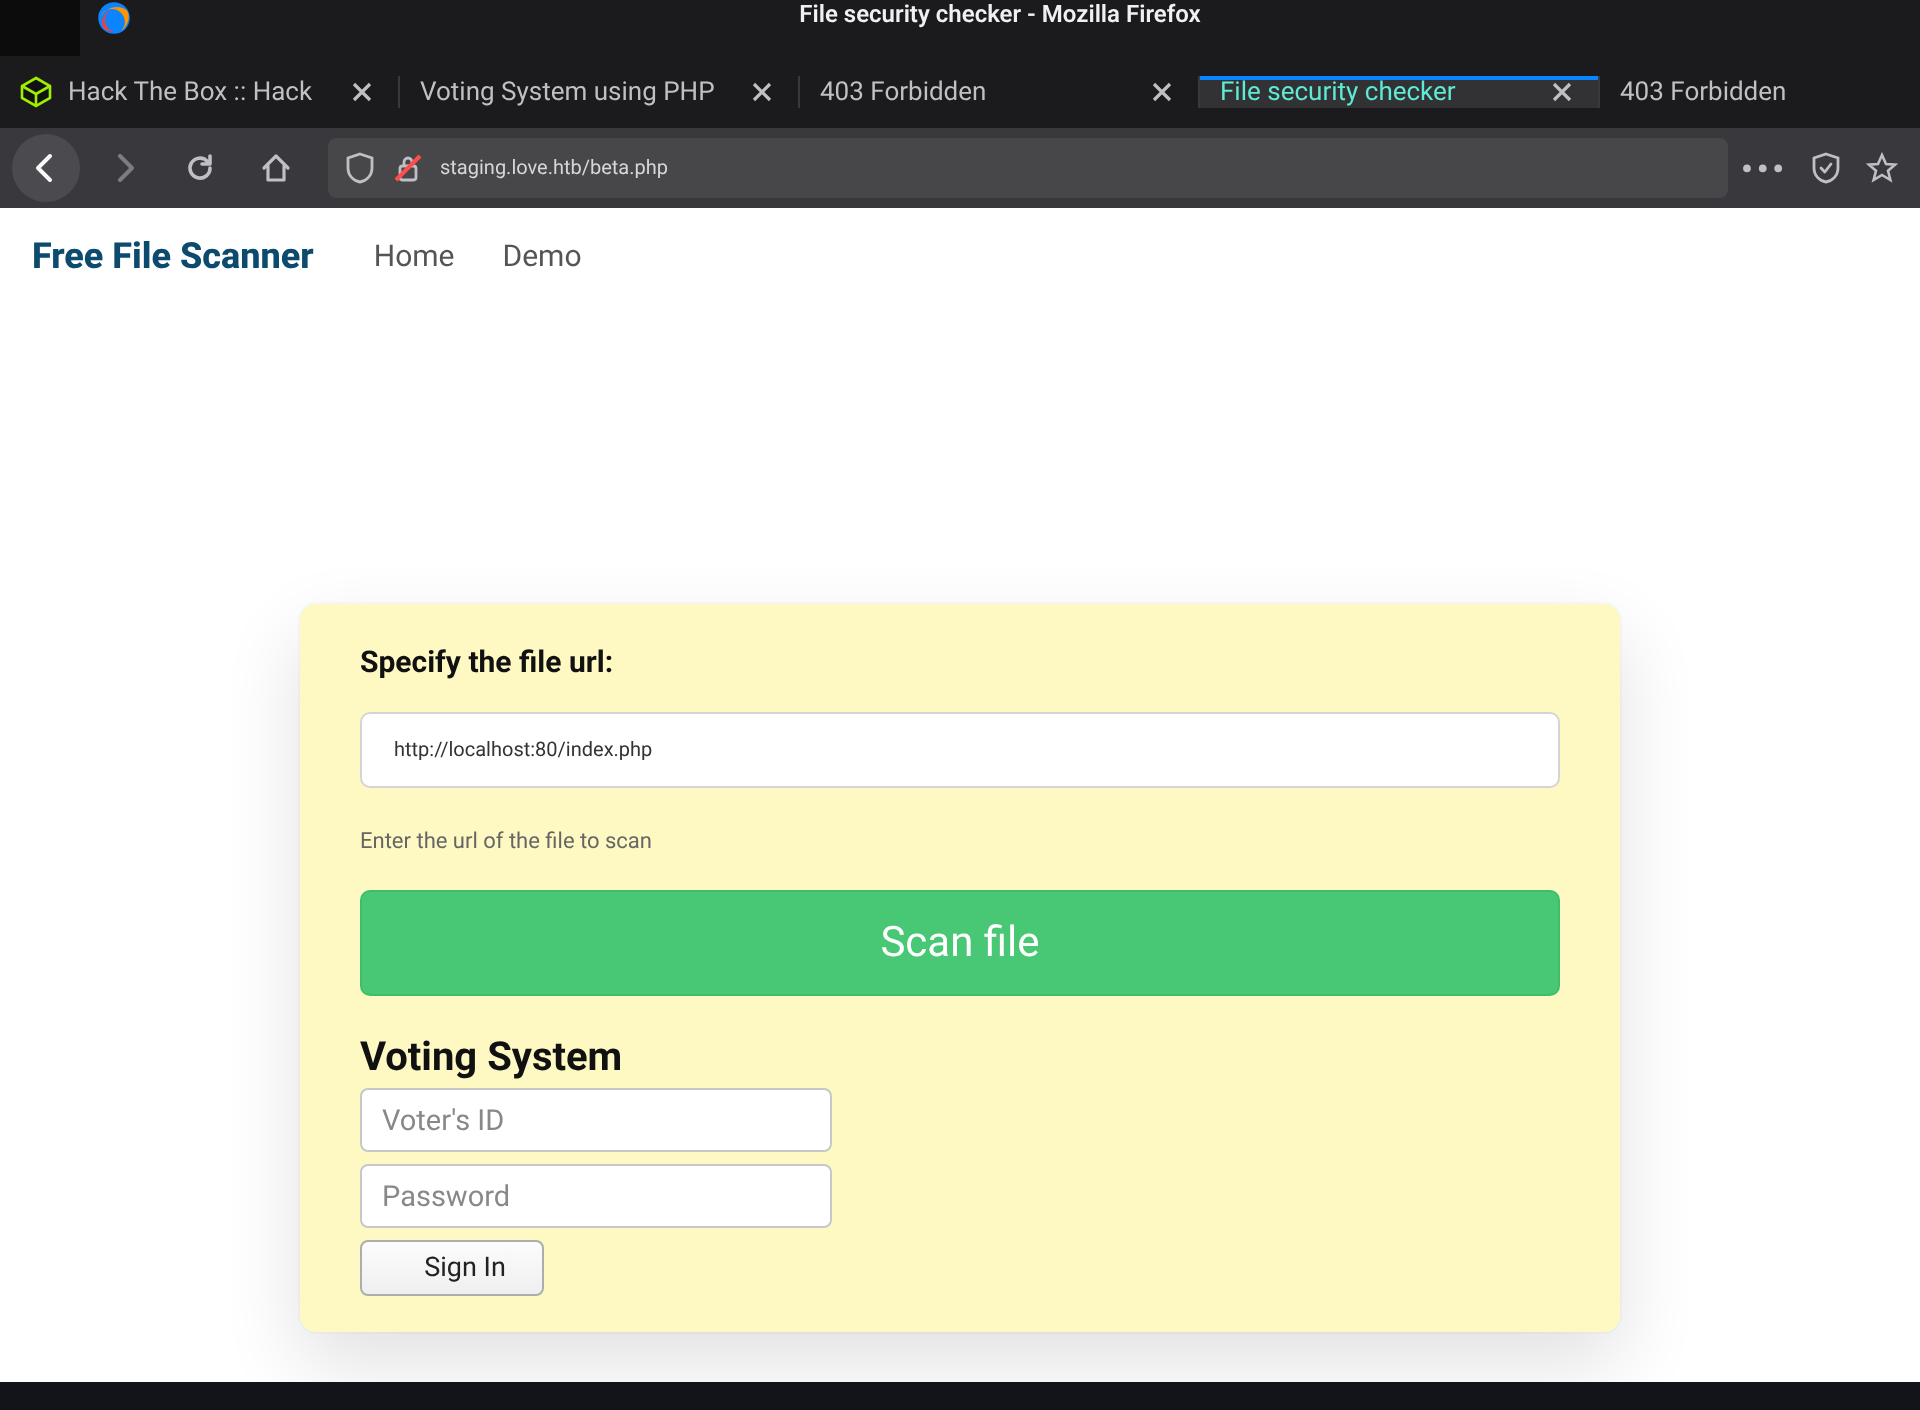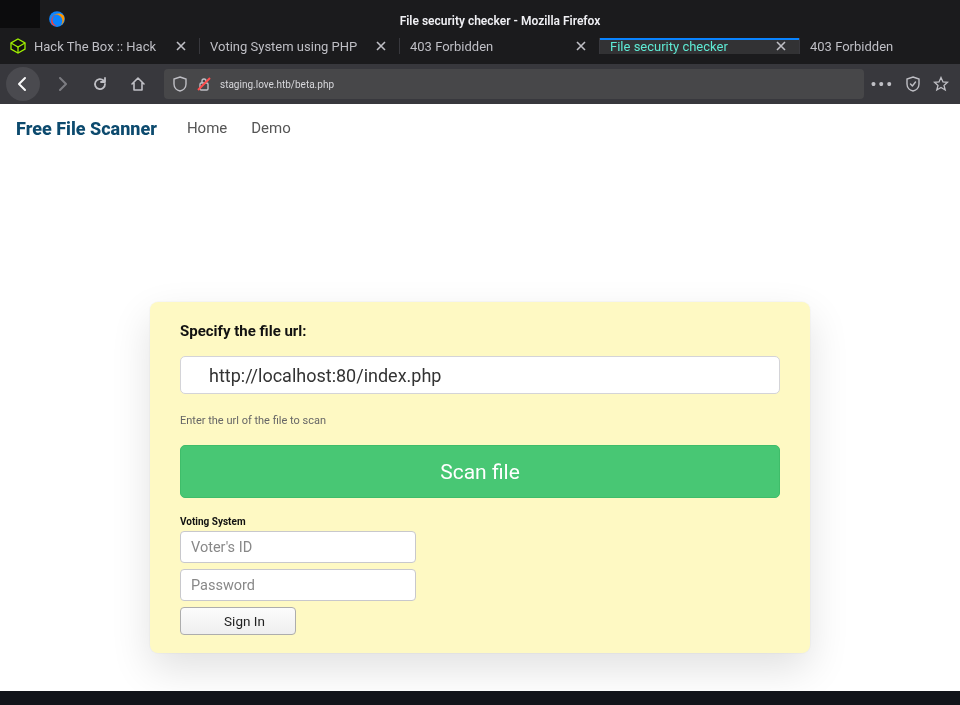--- a/index.html
+++ b/index.html
@@ -9,21 +9,21 @@
       width: 960px;
       height: 705px;
       overflow: hidden;
     }
 
     
     .title-bar {
       height: 28px;
       background: #1b1b1d;
       display: flex;
-      align-items: flex-end;
+      align-items: flex-start;
       color: #d7d7db;
       font-size: 12px;
       position: relative;
       margin-left: 40px;
     }
     .ff-icon {
       width: 18px; height: 18px;
       margin-left: 8px;
       display: flex; align-items: center; justify-content: center;
     }
@@ -169,22 +169,22 @@
       font-weight: 700;
       font-size: 15px;
       margin-bottom: 16px;
       color: #111;
     }
     .url-input {
       width: 100%;
       height: 38px;
       border: 1px solid #d4d4d8;
       border-radius: 5px;
-      padding: 0 28px;
-      font-size: 18px;
+      padding: 0 16px;
+      font-size: 10px;
       color: #333;
       outline: none;
       font-family: inherit;
     }
     .hint {
       font-size: 11px;
       color: #666;
       margin: 20px 0 18px;
     }
     .scan-btn {
@@ -194,21 +194,21 @@
       border: 1px solid #3fbd6a;
       border-radius: 5px;
       color: #fff;
       font-size: 21px;
       cursor: pointer;
       margin-bottom: 18px;
       font-family: inherit;
     }
     .result-title {
       font-weight: 700;
-      font-size: 10px;
+      font-size: 20px;
       color: #111;
       margin-bottom: 4px;
     }
     .result-sub {
       font-size: 15px;
       color: #333;
       margin-bottom: 10px;
     }
     .form-row input[type="text"], .form-row input[type="password"] {
       width: 236px;
@@ -217,21 +217,21 @@
       border-radius: 4px;
       padding: 0 10px;
       font-size: 14.5px;
       color: #333;
       margin-bottom: 6px;
       display: block;
       font-family: inherit;
     }
     .form-row input::placeholder { color: #888; }
     .signin-btn {
-      width: 116px;
+      width: 92px;
       height: 28px;
       background: linear-gradient(#fcfcfc, #efefef);
       border: 1px solid #adadad;
       border-radius: 4px;
       font-size: 13.5px;
       color: #222;
       cursor: pointer;
       font-family: inherit;
       padding-left: 13px;
     }

